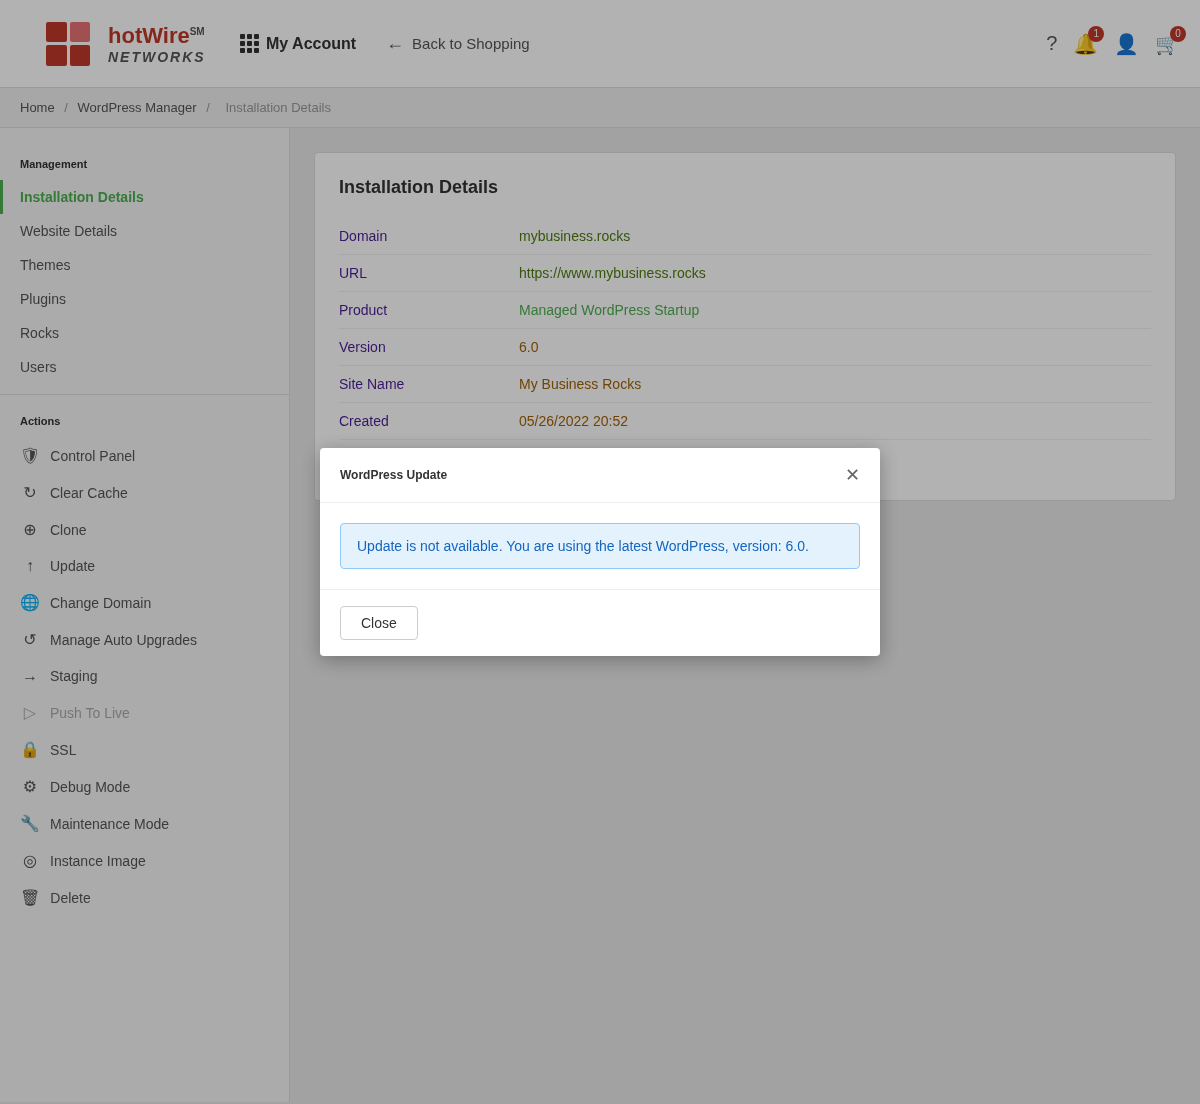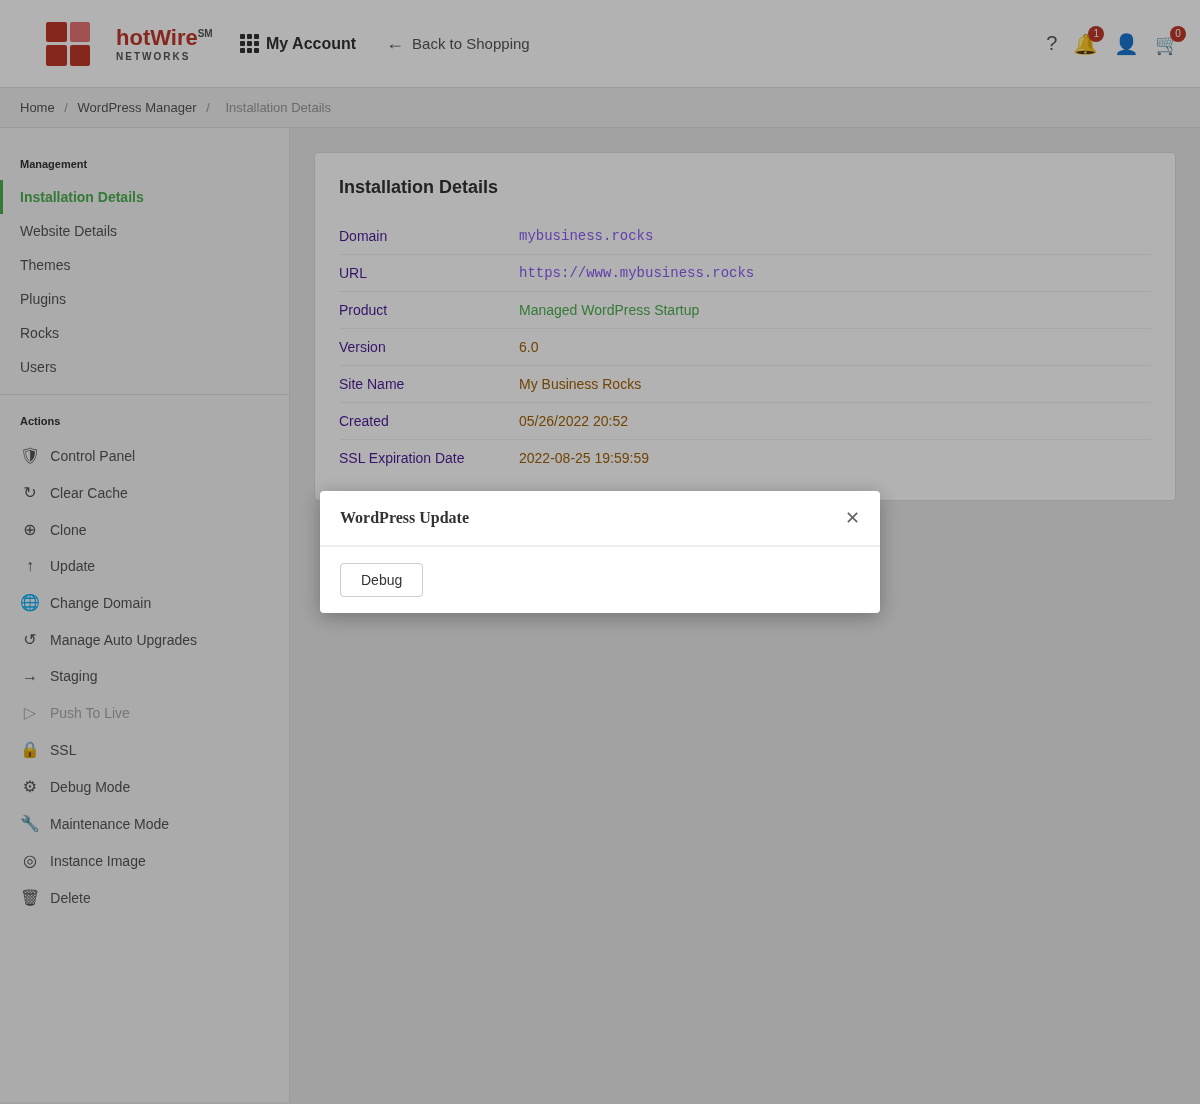--- a/index.html
+++ b/index.html
@@ -10,37 +10,37 @@
       background: #fff;
       display: flex;
       align-items: center;
       padding: 0 20px;
       height: 88px;
       border-bottom: 1px solid #ddd;
     }
     .logo-area {
       display: flex;
       align-items: center;
-      gap: 26px;
+      gap: 18px;
       min-width: 220px;
       padding-left: 26px;
     }
     .logo-squares {
       display: grid;
       grid-template-columns: 1fr 1fr;
       gap: 3px;
       width: 44px;
       height: 44px;
     }
     .logo-sq { background: #c0392b; border-radius: 2px; }
     .logo-sq.light { background: #e57373; }
     .logo-text { display: flex; flex-direction: column; }
     .logo-hot { font-size: 22px; font-weight: bold; color: #333; }
     .logo-hot span { color: #c0392b; }
-    .logo-networks { font-size: 10px; color: #555; letter-spacing: 2px; font-weight: bold; }
+    .logo-networks { font-size: 14px; color: #555; letter-spacing: 2px; font-weight: bold; font-style: italic; }
     .header-nav { display: flex; align-items: center; gap: 30px; flex: 1; }
     .my-account-btn {
       display: flex; align-items: center; gap: 8px;
       font-size: 16px; font-weight: bold; color: #333; cursor: pointer;
     }
     .grid-icon { display: grid; grid-template-columns: 1fr 1fr 1fr; gap: 2px; width: 18px; }
     .grid-dot { width: 5px; height: 5px; background: #333; border-radius: 1px; }
     .back-shopping {
       display: flex; align-items: center; gap: 8px;
       font-size: 15px; color: #555; cursor: pointer;
@@ -98,21 +98,21 @@
       background: #fff;
       border: 1px solid #ddd;
       border-radius: 4px;
       padding: 24px;
     }
     .content-title { font-size: 18px; font-weight: bold; color: #333; margin-bottom: 20px; }
     .detail-row { display: flex; padding: 10px 0; border-bottom: 1px solid #f0f0f0; }
     .detail-row:last-child { border-bottom: none; }
     .detail-label { width: 180px; color: #4c1d95; font-size: 14px; }
     .detail-value { color: #a16207; font-size: 14px; }
-    .detail-value.link { color: #8b5cf6; cursor: pointer; font-family: Liberation Mono, monospace; }
+    .detail-value.link { color: #4d7c0f; cursor: pointer; }
     .detail-value.link-green { color: #4caf50; cursor: pointer; }
 
     
     .modal-overlay {
       position: fixed; top: 0; left: 0; right: 0; bottom: 0;
       background: rgba(0,0,0,0.3);
       display: flex; align-items: center; justify-content: center;
       z-index: 1000;
     }
     .modal {
@@ -120,21 +120,21 @@
       border-radius: 4px;
       width: 560px;
       box-shadow: 0 4px 20px rgba(0,0,0,0.3);
       overflow: hidden;
     }
     .modal-header {
       display: flex; align-items: center; justify-content: space-between;
       padding: 16px 20px;
       border-bottom: 1px solid #eee;
     }
-    .modal-title { font-size: 16px; font-weight: bold; color: #333; font-family: Liberation Serif, serif; }
+    .modal-title { font-size: 12px; font-weight: bold; color: #333; }
     .modal-close { cursor: pointer; font-size: 18px; color: #666; }
     .modal-body { padding: 20px; }
     .alert-info {
       background: #e3f2fd;
       border: 1px solid #90caf9;
       border-radius: 4px;
       padding: 14px 16px;
       color: #1565c0;
       font-size: 14px;
     }
@@ -333,17 +333,20 @@
     </div>
   </main>
 </div>
 
 <div class="modal-overlay">
   <div class="modal">
     <div class="modal-header">
       <span class="modal-title">WordPress Update</span>
       <span class="modal-close">✕</span>
     </div>
+    <div class="modal-body">
+      <div class="alert-info">Update is not available. You are using the latest WordPress, version: 6.0.</div>
+    </div>
     <div class="modal-footer">
-      <button class="btn-close">Debug</button>
+      <button class="btn-close">Close</button>
     </div>
   </div>
 </div>
 
 </body></html>

